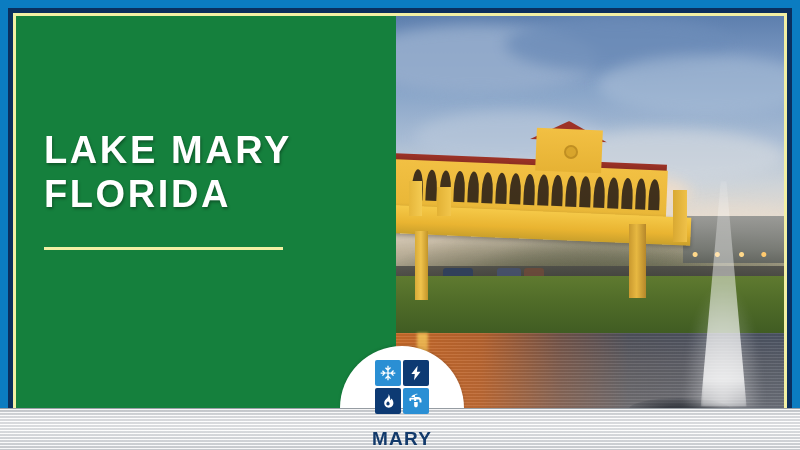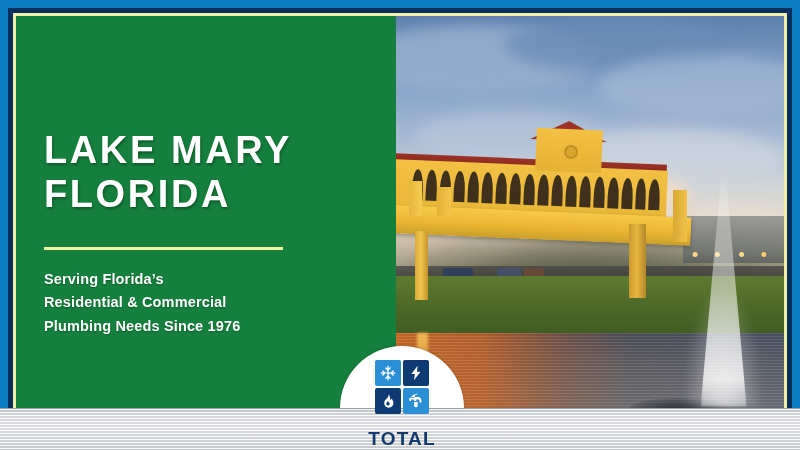--- a/index.html
+++ b/index.html
@@ -391,23 +391,20 @@
       <div class="reflect-pier"></div>
       <div class="fountain-ring"></div>
       <div class="fountain-spray"></div>
       <div class="fountain-plume"></div>
     </div>
 
     <div class="copy-panel">
       <div class="headline">LAKE MARY
 FLORIDA</div>
       <div class="rule"></div>
-      <div class="subcopy">Serving Florida’s
-Residential &amp; Commercial
-Plumbing Needs Since 1976</div>
     </div>
 
   </div>
 
   <div class="silver-strip"></div>
 
   <div class="badge">
     <div class="icon-grid">
 
       <div class="icon-cell cell-lt">
@@ -431,16 +428,16 @@
       <div class="icon-cell cell-rb">
         <svg viewBox="0 0 24 24" aria-hidden="true">
           <path d="M10.5 2.2c-2.6.3-4.7 1.8-5.6 3.8h4.3v1.2H3.3c-.7 0-1.3.6-1.3 1.3v2.3c0 .7.6 1.3 1.3 1.3h1.3V9.6h4.6v2.5h3.1V9.6h3.3c.9 0 1.6.7 1.6 1.6v2.2c0 .5.4.9.9.9h1.3c.5 0 .9-.4.9-.9v-2.2c0-2.9-2.4-5.3-5.3-5.3h-4.6V4.6c0-1.3 1.1-2.4 2.4-2.4h1.3V1h-1.3c-.8 0-1.6.4-2.3 1.2zM9.2 13.4v5.3c0 1.5 1.2 2.7 2.7 2.7s2.7-1.2 2.7-2.7v-5.3z"></path>
         </svg>
       </div>
 
     </div>
   </div>
 
   <div class="logo-text">
-    <span class="logo-total">TOTAL</span>
+    <span class="logo-total">MARY</span>
   </div>
 
 </div>
 
 </body></html>

